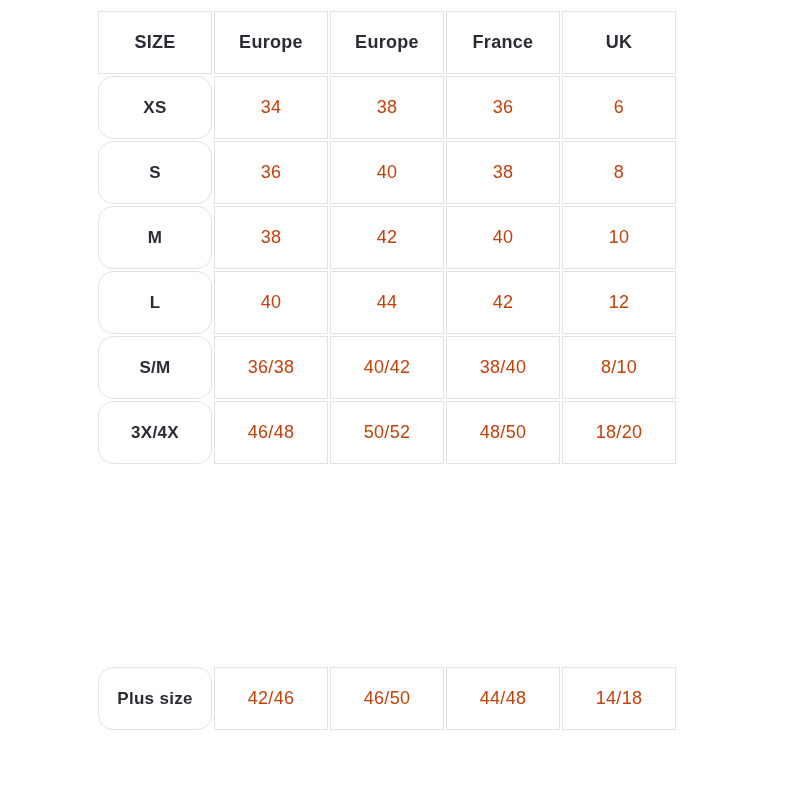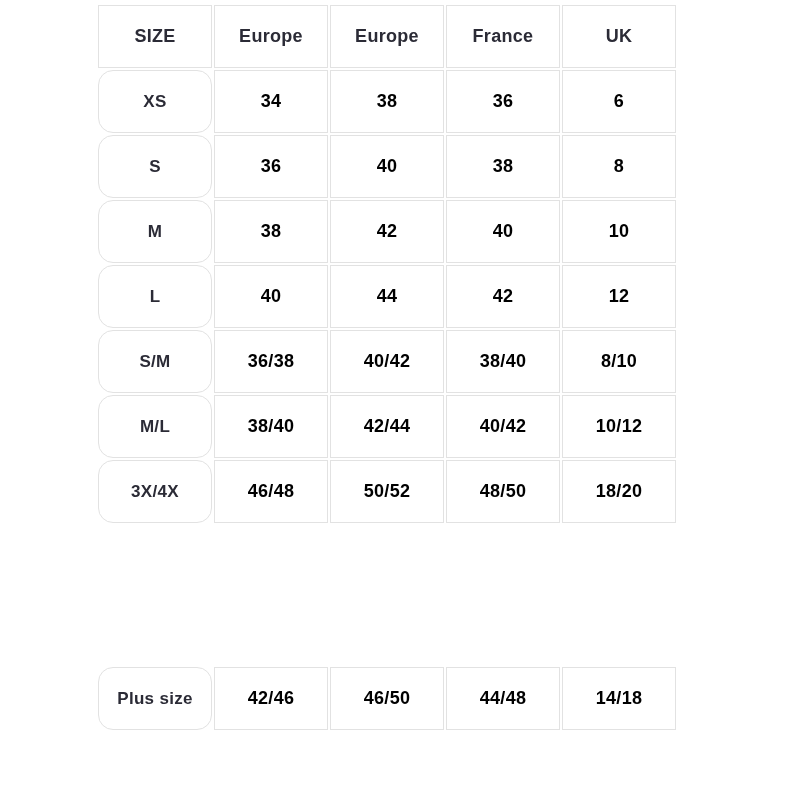--- a/index.html
+++ b/index.html
@@ -12,21 +12,21 @@
     position: relative;
   }
   .size-table {
     position: absolute;
     left: 96px;
     width: 582px;
     border-collapse: separate;
     border-spacing: 2px;
     table-layout: fixed;
   }
-  #main-size-table { top: 3px; }
+  #main-size-table { top: 9px; }
   #special-size-table { top: 665px; }
   .size-table th,
   .size-table td {
     border: 1px solid #e2e2e2;
     background: #ffffff;
     text-align: center;
     vertical-align: middle;
     height: 61px;
     padding: 0;
     overflow: hidden;
@@ -39,22 +39,22 @@
   }
   .size-table td.label-cell {
     font-size: 17px;
     font-weight: 700;
     color: #2b2b36;
     letter-spacing: 0.3px;
     border-radius: 15px;
   }
   .size-table td.value-cell {
     font-size: 18px;
-    font-weight: 700;
-    color: #000000;
+    font-weight: 400;
+    color: #c2410c;
     letter-spacing: 0.3px;
   }
 </style>
 </head>
 <body>
 
 <table id="main-size-table" class="size-table">
     <thead>
       <tr>
         <th>SIZE</th>
@@ -94,27 +94,20 @@
         <td class="value-cell">12</td>
       </tr>
       <tr>
         <td class="label-cell">S/M</td>
         <td class="value-cell">36/38</td>
         <td class="value-cell">40/42</td>
         <td class="value-cell">38/40</td>
         <td class="value-cell">8/10</td>
       </tr>
       <tr>
-        <td class="label-cell">M/L</td>
-        <td class="value-cell">38/40</td>
-        <td class="value-cell">42/44</td>
-        <td class="value-cell">40/42</td>
-        <td class="value-cell">10/12</td>
-      </tr>
-      <tr>
         <td class="label-cell">3X/4X</td>
         <td class="value-cell">46/48</td>
         <td class="value-cell">50/52</td>
         <td class="value-cell">48/50</td>
         <td class="value-cell">18/20</td>
       </tr>
     </tbody>
   </table>
 
 <table id="special-size-table" class="size-table">

